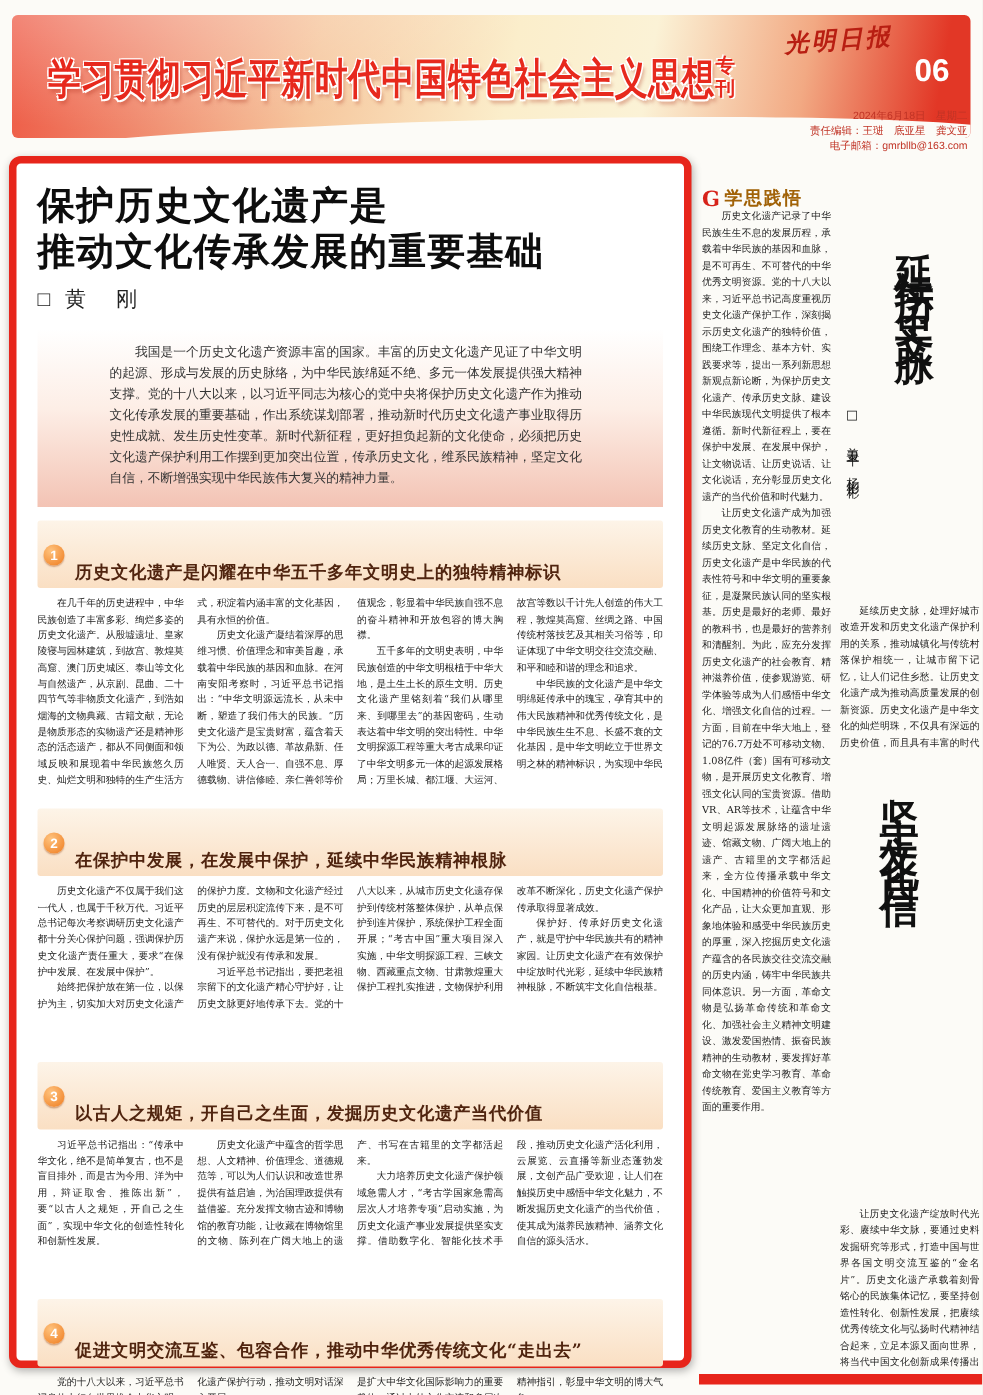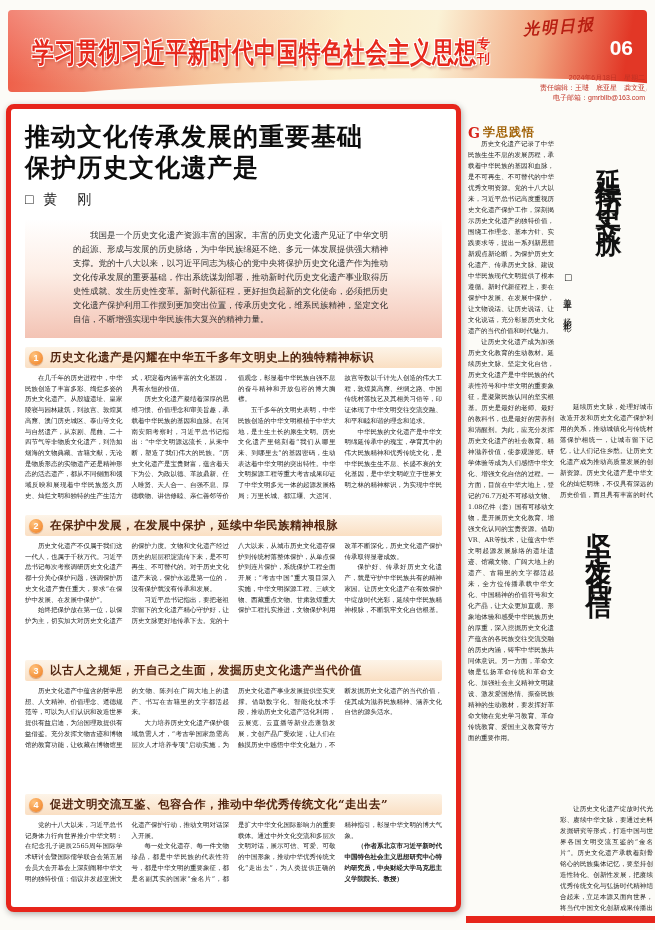--- a/index.html
+++ b/index.html
@@ -31,21 +31,21 @@
   .m-author{margin-top:8px;font-size:14px;color:#222;letter-spacing:3px;}
   .m-abstract{margin-top:10px;padding:9px 54px 12px 48px;
     background:linear-gradient(180deg,rgba(255,255,255,0) 0%,#fdeee6 45%,#f3c3b4 100%);
     font-family:"DejaVu Serif",serif;font-size:8.5px;line-height:14px;color:#333;text-align:justify;}
   .m-abstract p{margin:0;text-indent:2em;}
   .sec-head{margin-top:9px;display:flex;align-items:center;gap:7px;padding:3px 6px 3px 4px;
     background:linear-gradient(180deg,#fdf4e8,#fadfc3);border-radius:2px;}
   .sec-num{flex:0 0 14px;width:14px;height:14px;border-radius:50%;text-align:center;
     background:radial-gradient(circle at 35% 30%,#ffc37e,#ee7b1e);color:#fff;
     font-size:9px;line-height:14px;font-weight:bold;box-shadow:0 1px 1px rgba(150,60,0,.4);}
-  .sec-title{font-family:"DejaVu Serif",serif;font-weight:bold;font-size:11.5px;color:#50240f;letter-spacing:.5px;}
+  .sec-title{font-family:"DejaVu Serif",serif;font-weight:bold;font-size:11.5px;color:#50240f;letter-spacing:.5px;margin-top:24px;}
   .sec-body{margin-top:5px;column-count:4;column-gap:9px;font-family:"DejaVu Serif",serif;
     font-size:6.5px;line-height:10.7px;color:#232323;text-align:justify;text-justify:inter-character;
     word-break:break-all;overflow:hidden;}
   .sec-body p{margin:0;text-indent:2em;}
   .h1b{height:133px;} .h2b{height:110px;} .h3b{height:99px;} .h4b{height:88px;}
   .bold-note{font-weight:bold;}
 
   
   .side{position:absolute;left:466px;top:124px;width:189px;height:802px;}
   .badge{position:absolute;left:2px;top:0;display:flex;align-items:center;gap:3px;}
@@ -81,22 +81,22 @@
     <div class="pageno">06</div>
   </div>
   <div class="banner-info">
     <div>2024年6月18日　星期二</div>
     <div>责任编辑：王琎　底亚星　龚文亚</div>
     <div>电子邮箱：gmrbllb@163.com</div>
   </div>
 
   <div class="mainbox">
     <div class="m-title">
+      <div>保护历史文化遗产是</div>
       <div>推动文化传承发展的重要基础</div>
-      <div>保护历史文化遗产是</div>
     </div>
     <div class="m-author">□ 黄　刚</div>
     <div class="m-abstract">
       <p>我国是一个历史文化遗产资源丰富的国家。丰富的历史文化遗产见证了中华文明的起源、形成与发展的历史脉络，为中华民族绵延不绝、多元一体发展提供强大精神支撑。党的十八大以来，以习近平同志为核心的党中央将保护历史文化遗产作为推动文化传承发展的重要基础，作出系统谋划部署，推动新时代历史文化遗产事业取得历史性成就、发生历史性变革。新时代新征程，更好担负起新的文化使命，必须把历史文化遗产保护利用工作摆到更加突出位置，传承历史文化，维系民族精神，坚定文化自信，不断增强实现中华民族伟大复兴的精神力量。</p>
     </div>
 
     <div class="sec-head">
       <span class="sec-num">1</span>
       <span class="sec-title">历史文化遗产是闪耀在中华五千多年文明史上的独特精神标识</span>
     </div>
@@ -116,20 +116,21 @@
         <p>始终把保护放在第一位，以保护为主，切实加大对历史文化遗产的保护力度。文物和文化遗产经过历史的层层积淀流传下来，是不可再生、不可替代的。对于历史文化遗产来说，保护永远是第一位的，没有保护就没有传承和发展。</p>
         <p>习近平总书记指出，要把老祖宗留下的文化遗产精心守护好，让历史文脉更好地传承下去。党的十八大以来，从城市历史文化遗存保护到传统村落整体保护，从单点保护到连片保护，系统保护工程全面开展；“考古中国”重大项目深入实施，中华文明探源工程、三峡文物、西藏重点文物、甘肃敦煌重大保护工程扎实推进，文物保护利用改革不断深化，历史文化遗产保护传承取得显著成效。</p>
         <p>保护好、传承好历史文化遗产，就是守护中华民族共有的精神家园。让历史文化遗产在有效保护中绽放时代光彩，延续中华民族精神根脉，不断筑牢文化自信根基。</p>
       </div>
 
     <div class="sec-head">
       <span class="sec-num">3</span>
       <span class="sec-title">以古人之规矩，开自己之生面，发掘历史文化遗产当代价值</span>
     </div>
     <div class="sec-body h3b">
+        <p>习近平总书记指出：“传承中华文化，绝不是简单复古，也不是盲目排外，而是古为今用、洋为中用，辩证取舍、推陈出新”，要“以古人之规矩，开自己之生面”，实现中华文化的创造性转化和创新性发展。</p>
         <p>历史文化遗产中蕴含的哲学思想、人文精神、价值理念、道德规范等，可以为人们认识和改造世界提供有益启迪，为治国理政提供有益借鉴。充分发挥文物古迹和博物馆的教育功能，让收藏在博物馆里的文物、陈列在广阔大地上的遗产、书写在古籍里的文字都活起来。</p>
         <p>大力培养历史文化遗产保护领域急需人才，“考古学国家急需高层次人才培养专项”启动实施，为历史文化遗产事业发展提供坚实支撑。借助数字化、智能化技术手段，推动历史文化遗产活化利用，云展览、云直播等新业态蓬勃发展，文创产品广受欢迎，让人们在触摸历史中感悟中华文化魅力，不断发掘历史文化遗产的当代价值，使其成为滋养民族精神、涵养文化自信的源头活水。</p>
       </div>
 
     <div class="sec-head">
       <span class="sec-num">4</span>
       <span class="sec-title">促进文明交流互鉴、包容合作，推动中华优秀传统文化“走出去”</span>
     </div>
     <div class="sec-body h4b">
       <span><p>党的十八大以来，习近平总书记身体力行向世界推介中华文明：在纪念孔子诞辰2565周年国际学术研讨会暨国际儒学联合会第五届会员大会开幕会上深刻阐释中华文明的独特价值；倡议并发起亚洲文化遗产保护行动，推动文明对话深入开展。</p><p>每一处文化遗存、每一件文物珍品，都是中华民族的代表性符号，都是中华文明的重要象征，都是名副其实的国家“金名片”，都是扩大中华文化国际影响力的重要载体。通过中外文化交流和多层次文明对话，展示可信、可爱、可敬的中国形象，推动中华优秀传统文化“走出去”，为人类提供正确的精神指引，彰显中华文明的博大气象。</p></span>

